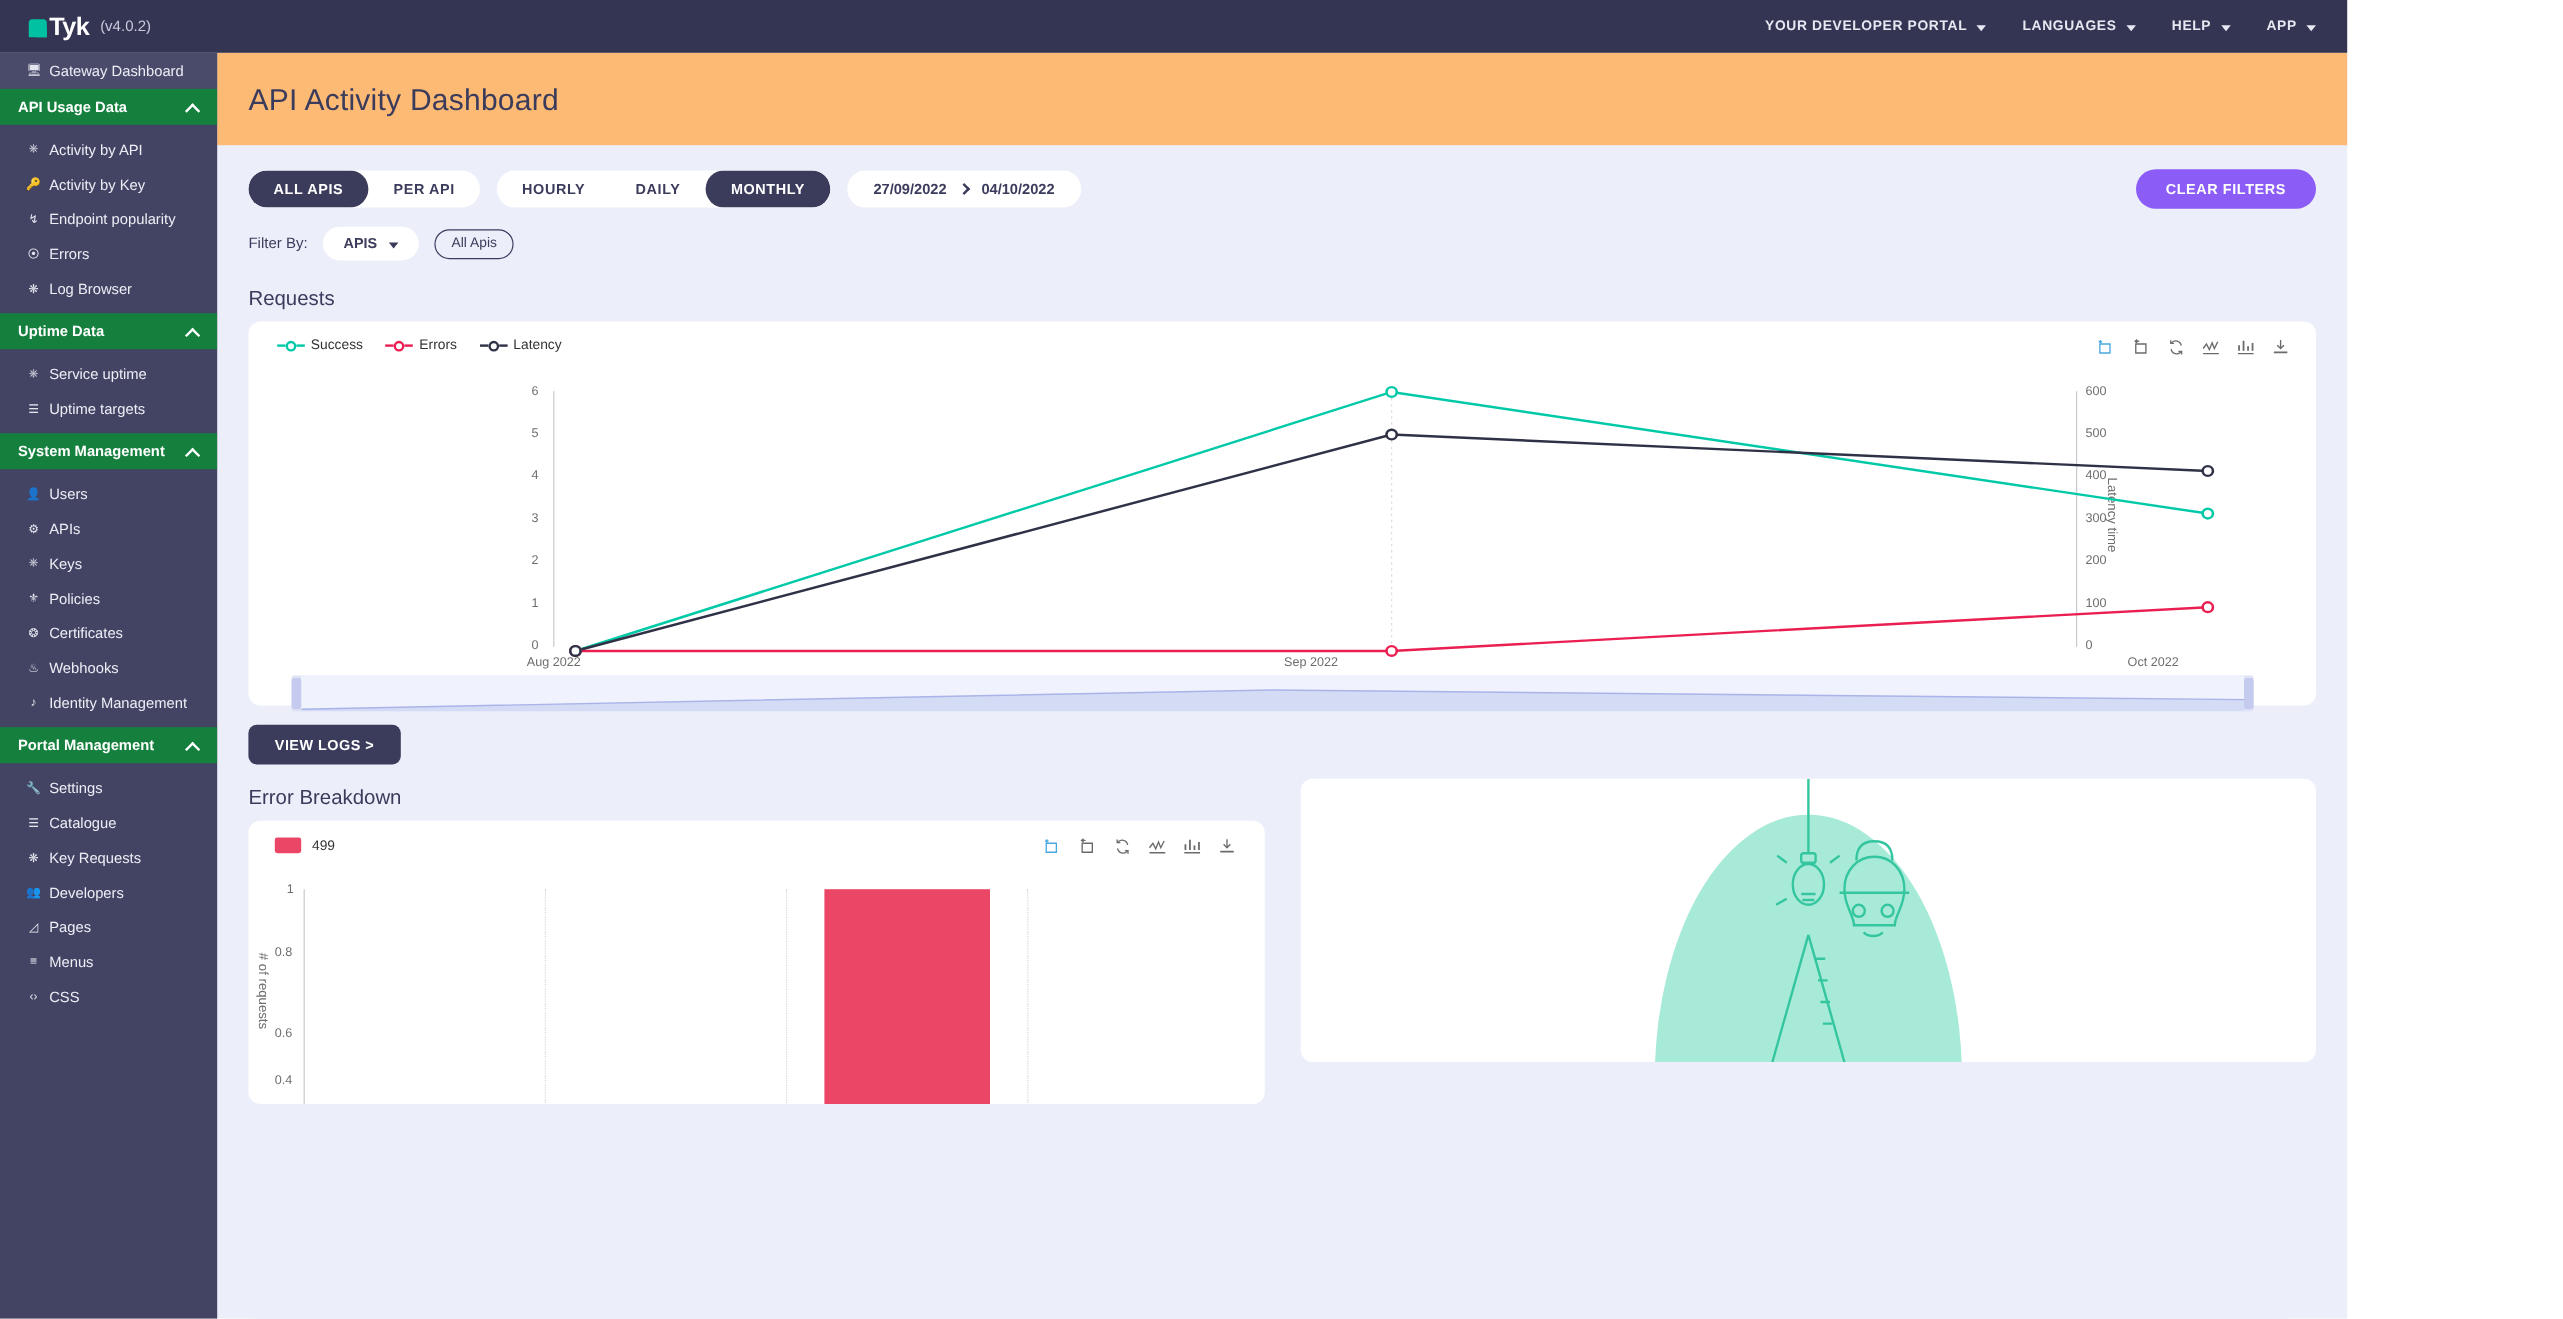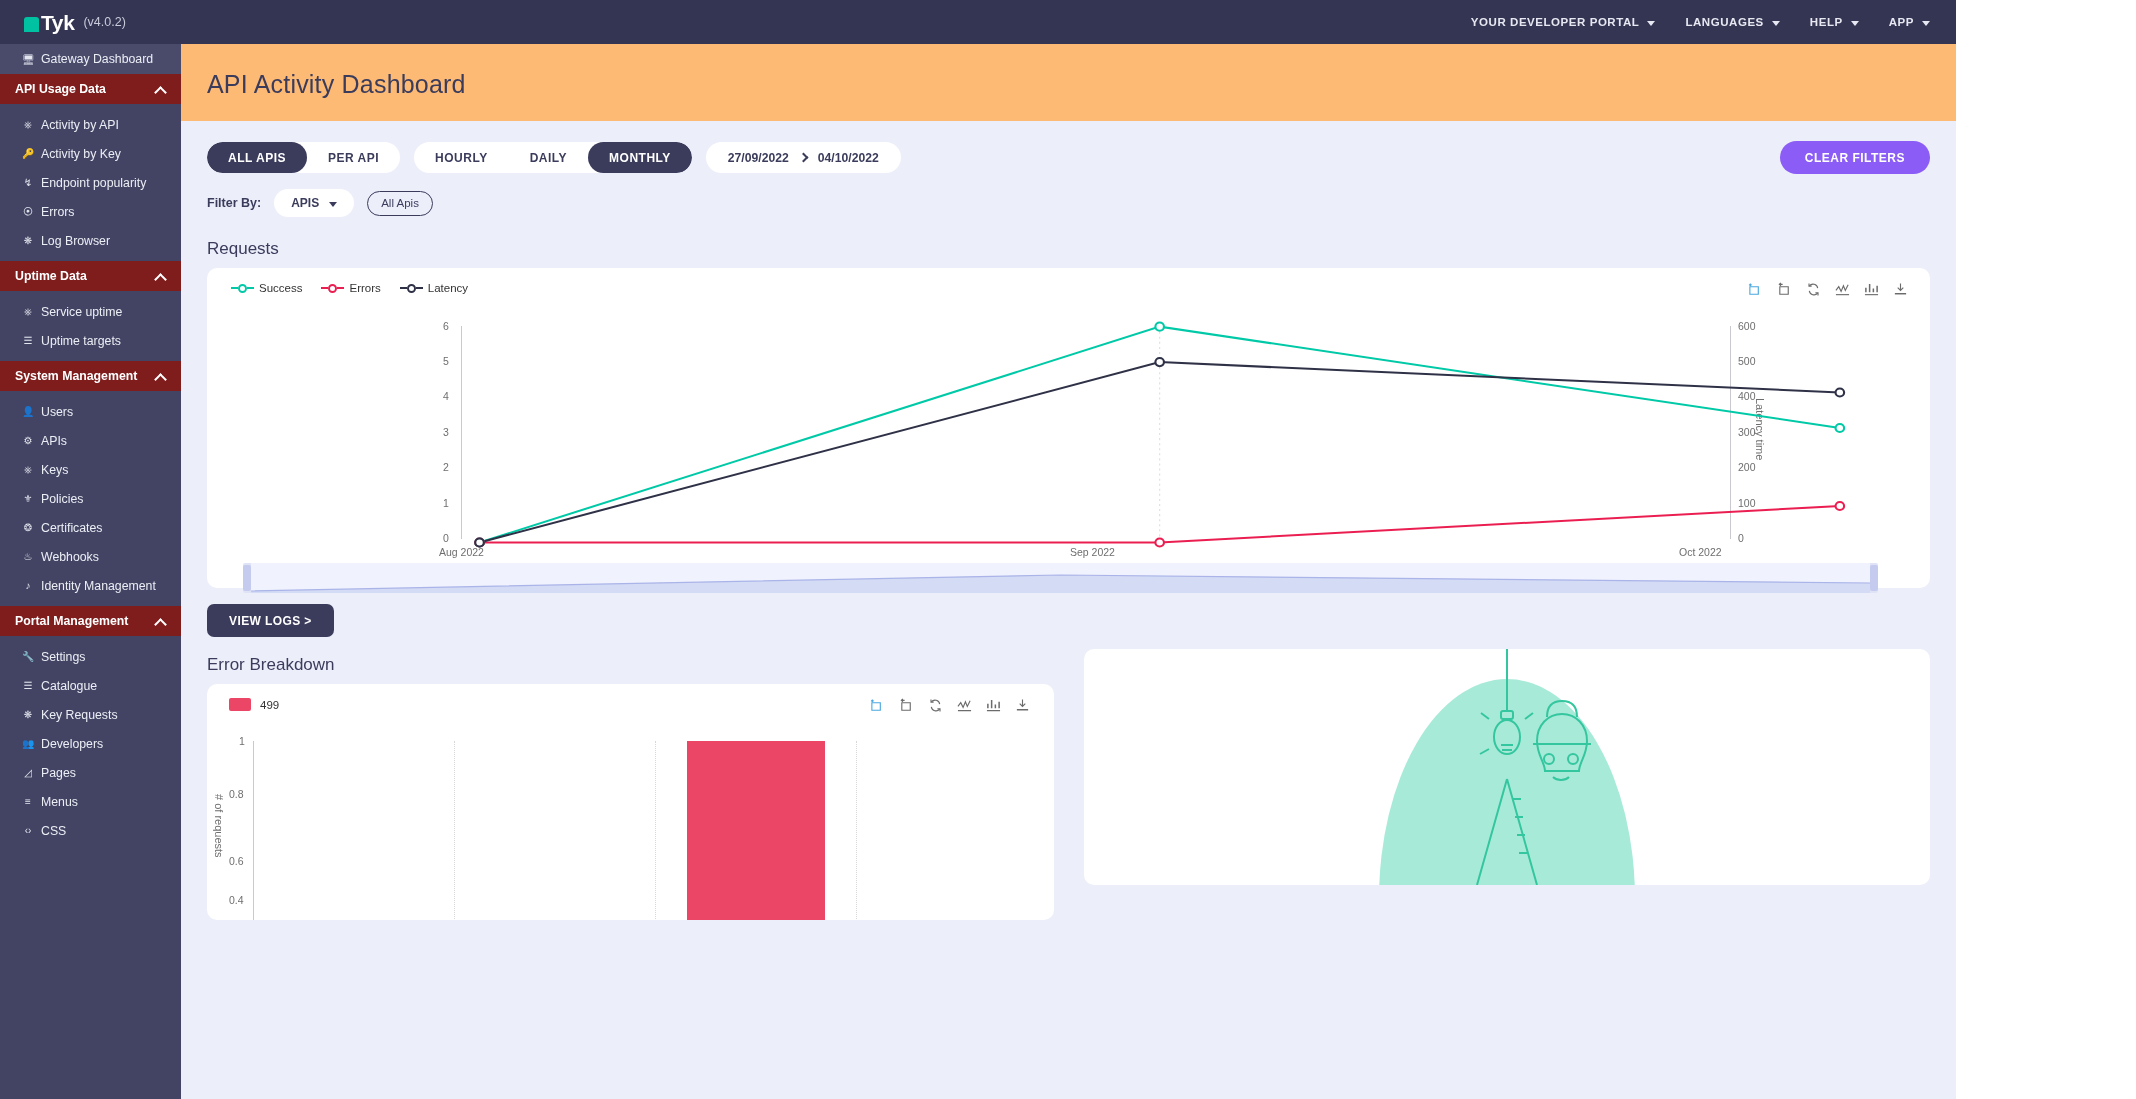--- a/index.html
+++ b/index.html
@@ -53,21 +53,21 @@
     position: relative; z-index: 30;
   }
   .side-link {
     display: flex; align-items: center; gap: 7px;
     padding: 0 0 0 22px; height: 29px;
     color: #eceef6; font-size: 12.3px; cursor: pointer;
   }
   .side-link .i { font-size: 10px; width: 12px; text-align: center; opacity: .95; }
   .side-group {
     display: flex; align-items: center; justify-content: space-between;
-    background: #7f1d1d; height: 30px; padding: 0 16px 0 15px;
+    background: #15803d; height: 30px; padding: 0 16px 0 15px;
     color: #ffffff; font-size: 12.3px; font-weight: 700; cursor: pointer;
   }
   .chev-up {
     width: 9px; height: 9px; border-left: 2px solid #fff; border-top: 2px solid #fff;
     transform: rotate(45deg); position: relative; top: 3px;
   }
   .gw-row { background: #4a4b6b; height: 30px; }
   .spacer6 { height: 6px; }
 
   
@@ -102,21 +102,21 @@
     width: 7px; height: 7px; border-right: 2.3px solid #3b3c5c;
     border-top: 2.3px solid #3b3c5c; transform: rotate(45deg);
   }
   .clear-btn {
     margin-left: auto; background: #8b5cf6; color: #fff; border: none;
     border-radius: 22px; height: 33px; padding: 0 25px; font-size: 12px;
     font-weight: 700; letter-spacing: .5px; cursor: pointer;
     font-family: "Liberation Sans", sans-serif;
   }
   .filterby-row { display: flex; align-items: center; gap: 13px; padding: 15px 0 0 0; }
-  .filterby-label { font-size: 12.5px; color: #3b3c5c; font-weight: 700; }
+  .filterby-label { font-size: 12.5px; color: #3b3c5c; font-weight: 400; }
   .select-pill {
     background:#fff; border-radius:20px; height:28px; display:flex;
     align-items:center; gap:10px; padding:0 17px; font-size:12px;
     font-weight:700; color:#3b3c5c; cursor:pointer;
   }
   .chip {
     border: 1.5px solid #3b3c5c; border-radius: 16px; height: 25px;
     display: flex; align-items: center; padding: 0 13px;
     font-size: 11.5px; color: #3b3c5c; cursor: pointer; background: transparent;
   }
@@ -454,21 +454,21 @@
               <circle cx="241" cy="261" r="4" fill="#fff" stroke="#eb1e51" stroke-width="2"></circle>
               <circle cx="875" cy="261" r="4" fill="#fff" stroke="#eb1e51" stroke-width="2"></circle>
               <circle cx="1509" cy="225" r="4" fill="#fff" stroke="#eb1e51" stroke-width="2"></circle>
               <circle cx="241" cy="261" r="4" fill="#fff" stroke="#2f3147" stroke-width="2"></circle>
               <circle cx="875" cy="83" r="4" fill="#fff" stroke="#2f3147" stroke-width="2"></circle>
               <circle cx="1509" cy="113" r="4" fill="#fff" stroke="#2f3147" stroke-width="2"></circle>
             </svg>
 
             <div class="xtick" style="left:218px;top:268px;">Aug 2022</div>
             <div class="xtick" style="left:849px;top:268px;">Sep 2022</div>
-            <div class="xtick" style="left:1458px;top:268px;">Oct 2022</div>
+            <div class="xtick" style="left:1552px;top:268px;">Oct 2022</div>
 
             <div class="dz-track" style="left:22px;right:38px;top:285px;">
               <div class="dz-window" style="left:8px;right:8px;">
                 <svg style="position:absolute;left:0;top:0;width:100%;height:100%;" viewBox="0 0 1000 30" preserveAspectRatio="none">
                   <path d="M0,28 L500,12 L1000,20 L1000,30 L0,30 Z" fill="#ccd4f3" opacity="0.8"></path>
                   <polyline points="0,28 500,12 1000,20" fill="none" stroke="#aab4e8" stroke-width="1.2"></polyline>
                 </svg>
               </div>
               <div class="dz-handle" style="left:0;"></div>
               <div class="dz-handle" style="right:0;"></div>

